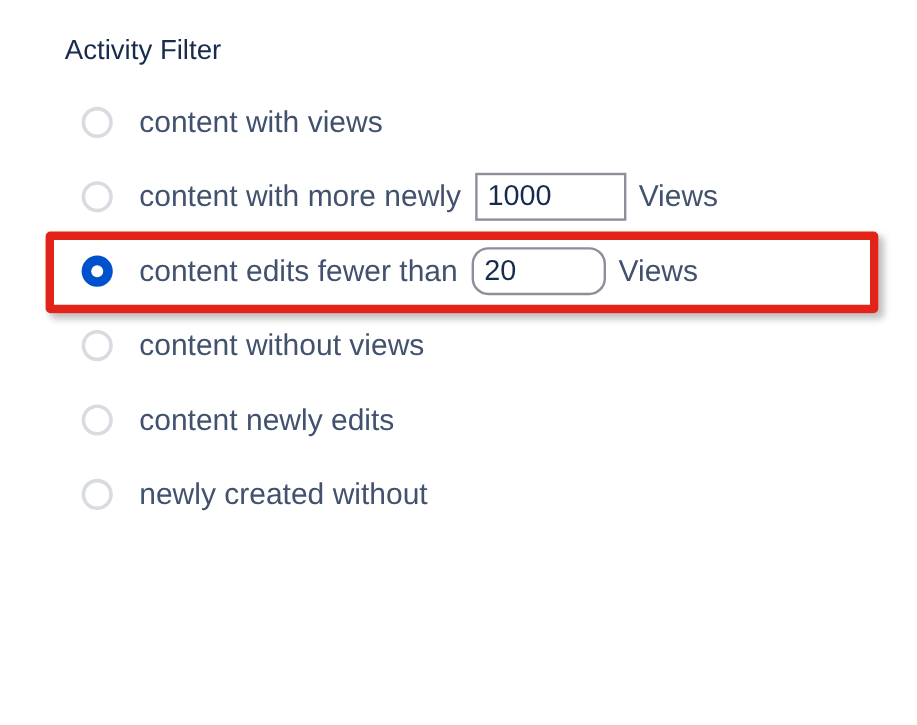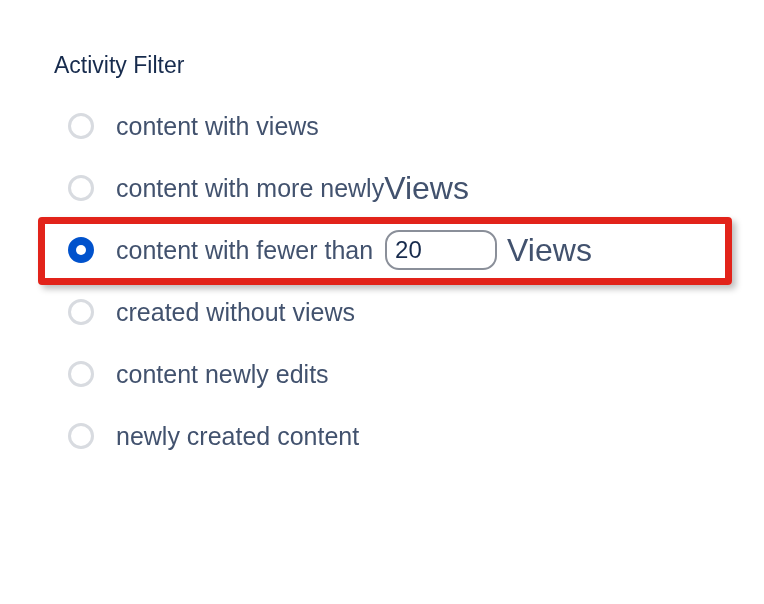--- a/index.html
+++ b/index.html
@@ -12,21 +12,20 @@
       background: #fff;
       width: 764px;
       height: 604px;
       padding: 28px 0 0 54px;
     }
     .section-title {
       font-size: 23px;
       font-weight: 500;
       color: #172B4D;
       margin-bottom: 16px;
-      margin-top: 24px;
     }
     .radio-list {
       display: flex;
       flex-direction: column;
     }
     .radio-row {
       display: flex;
       align-items: center;
       height: 62px;
       padding-left: 14px;
@@ -84,61 +83,62 @@
       margin: 0 10px 0 12px;
       height: 40px;
       width: 126px;
       background: #fff;
     }
     .num-input.small {
       width: 112px;
       border-radius: 14px;
     }
     .suffix {
-      font-size: 32px;
+      font-size: 25px;
       color: #42526E;
     }
   </style>
 </head>
 <body>
 
 <div class="section-title">Activity Filter</div>
 
 <div class="radio-list">
 
   <div class="radio-row">
     <span class="radio-outer"></span>
     <span class="radio-label">content with views</span>
   </div>
 
   <div class="radio-row">
     <span class="radio-outer"></span>
     <span class="radio-label">content with more newly</span>
+    <input class="num-input" type="text" value="1000" style="">
     <span class="suffix">Views</span>
   </div>
 
   <div class="radio-row">
     <div class="highlight-box"></div>
     <span class="radio-outer selected">
         <span class="radio-inner"></span>
       </span>
-    <span class="radio-label">content with fewer than</span>
+    <span class="radio-label">content edits fewer than</span>
     <input class="num-input small" type="text" value="20" style="">
     <span class="suffix">Views</span>
   </div>
 
   <div class="radio-row">
     <span class="radio-outer"></span>
-    <span class="radio-label">created without views</span>
+    <span class="radio-label">content without views</span>
   </div>
 
   <div class="radio-row">
     <span class="radio-outer"></span>
     <span class="radio-label">content newly edits</span>
   </div>
 
 
   <div class="radio-row">
     <span class="radio-outer"></span>
-    <span class="radio-label">newly created content</span>
+    <span class="radio-label">newly created without</span>
   </div>
 
 </div>
 
 </body></html>

